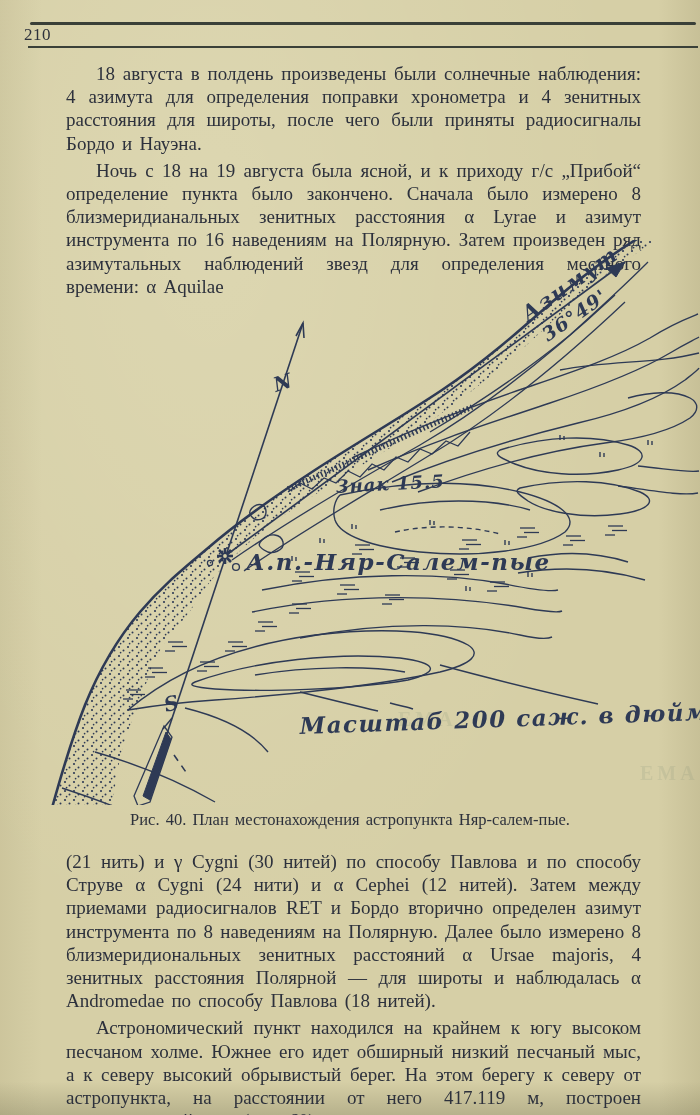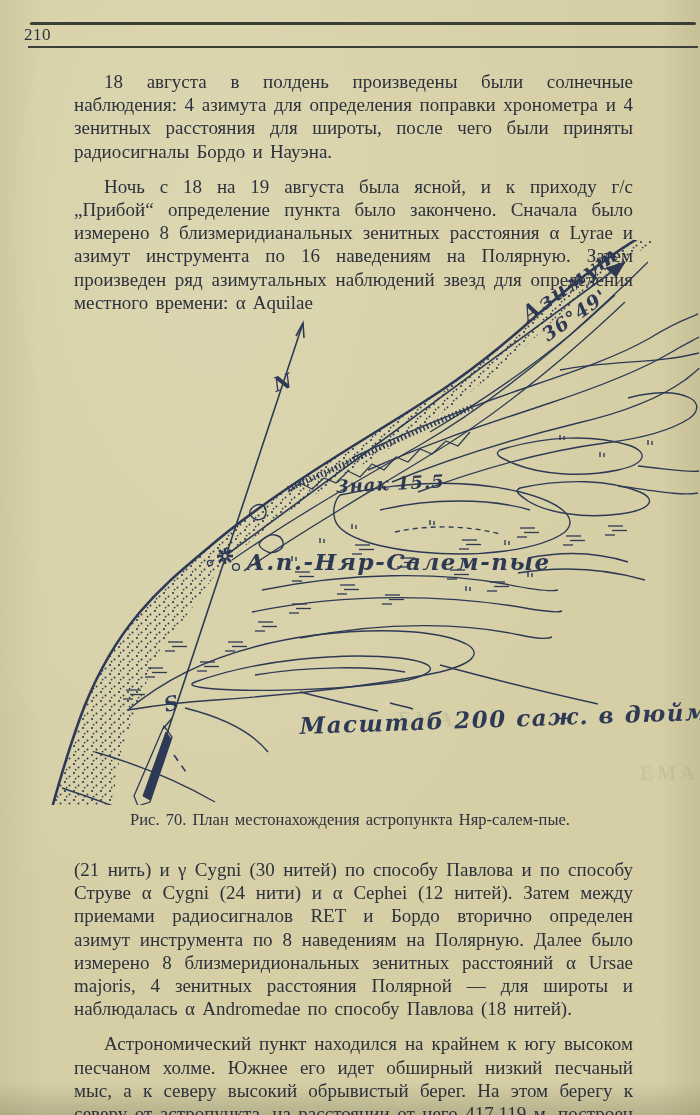--- a/index.html
+++ b/index.html
@@ -12,21 +12,21 @@
       radial-gradient(ellipse at 30% 20%, rgba(255,255,235,.16), rgba(0,0,0,0) 60%);
     font-family:"Liberation Serif", serif;
     color:#2d313c;
   }
   .rule-top{position:absolute;left:30px;right:4px;top:22px;height:3px;background:#3a4038;border-radius:2px;}
   .rule-mid{position:absolute;left:28px;right:2px;top:46px;height:2px;background:#3a4038;}
   .pg-num{position:absolute;left:24px;top:25px;font-size:17px;letter-spacing:.5px;}
   .run-title{position:absolute;left:0;right:0;top:25px;text-align:center;font-size:17px;}
   .text-block{position:absolute;left:62px;right:55px;text-align:justify;
     font-size:19px;line-height:23.2px;word-spacing:2.5px;}
-  .text-block p{margin:12px;}
+  .text-block p{margin:4px;}
   .text-block p.indent{text-indent:30px;}
   #top-text{top:58px;}
   #bottom-text{top:846px;}
   figure{margin:0;}
   #map{position:absolute;left:0;top:240px;width:700px;height:565px;}
   .caption{position:absolute;left:0;right:0;top:810px;text-align:center;font-size:16.5px;word-spacing:2px;}
   .ghost{position:absolute;font-size:20px;color:#7d8d76;opacity:.16;letter-spacing:4px;font-weight:bold;}
   svg text{font-family:"DejaVu Serif", serif;}
 </style>
 </head>
@@ -198,20 +198,20 @@
       <text x="166" y="472" font-size="20" transform="rotate(-14 166 472)">S</text>
       <text x="528" y="82" font-size="21" letter-spacing="2" transform="rotate(-35 528 82)">Азимут</text>
       <text x="548" y="102" font-size="19" letter-spacing="1" transform="rotate(-35 548 102)">36°49'</text>
       <text x="336" y="253" font-size="18" letter-spacing="1" transform="rotate(-3 336 253)">Знак 15.5</text>
       <text x="246" y="330" font-size="23" letter-spacing="1.5">А.п.-Няр-Салем-пые</text>
       <text x="300" y="494" font-size="23" letter-spacing="1.5" transform="rotate(-2 300 494)">Масштаб 200 саж. в дюйм</text>
     </g>
   </svg>
   </figure>
 
-  <div class="caption">Рис. 70. План местонахождения астропункта Няр-салем-пые.</div>
+  <div class="caption">Рис. 40. План местонахождения астропункта Няр-салем-пые.</div>
 
   <div id="bottom-text" class="text-block">
     <p>(21 нить) и γ Cygni (30 нитей) по способу Павлова и по способу Струве α Cygni (24 нити) и α Cephei (12 нитей). Затем между приемами радиосигналов RET и Бордо вторично определен азимут инструмента по 8 наведениям на Полярную. Далее было измерено 8 близмеридиональных зенитных расстояний α Ursae majoris, 4 зенитных расстояния Полярной — для широты и наблюдалась α Andromedae по способу Павлова (18 нитей).</p>
     <p class="indent">Астрономический пункт находился на крайнем к югу высоком песчаном холме. Южнее его идет обширный низкий песчаный мыс, а к северу высокий обрывистый берег. На этом берегу к северу от астропункта, на расстоянии от него 417.119 м, построен навигационный знак (рис. 60).</p>
   </div>
 
 </div>
 
 </body></html>

